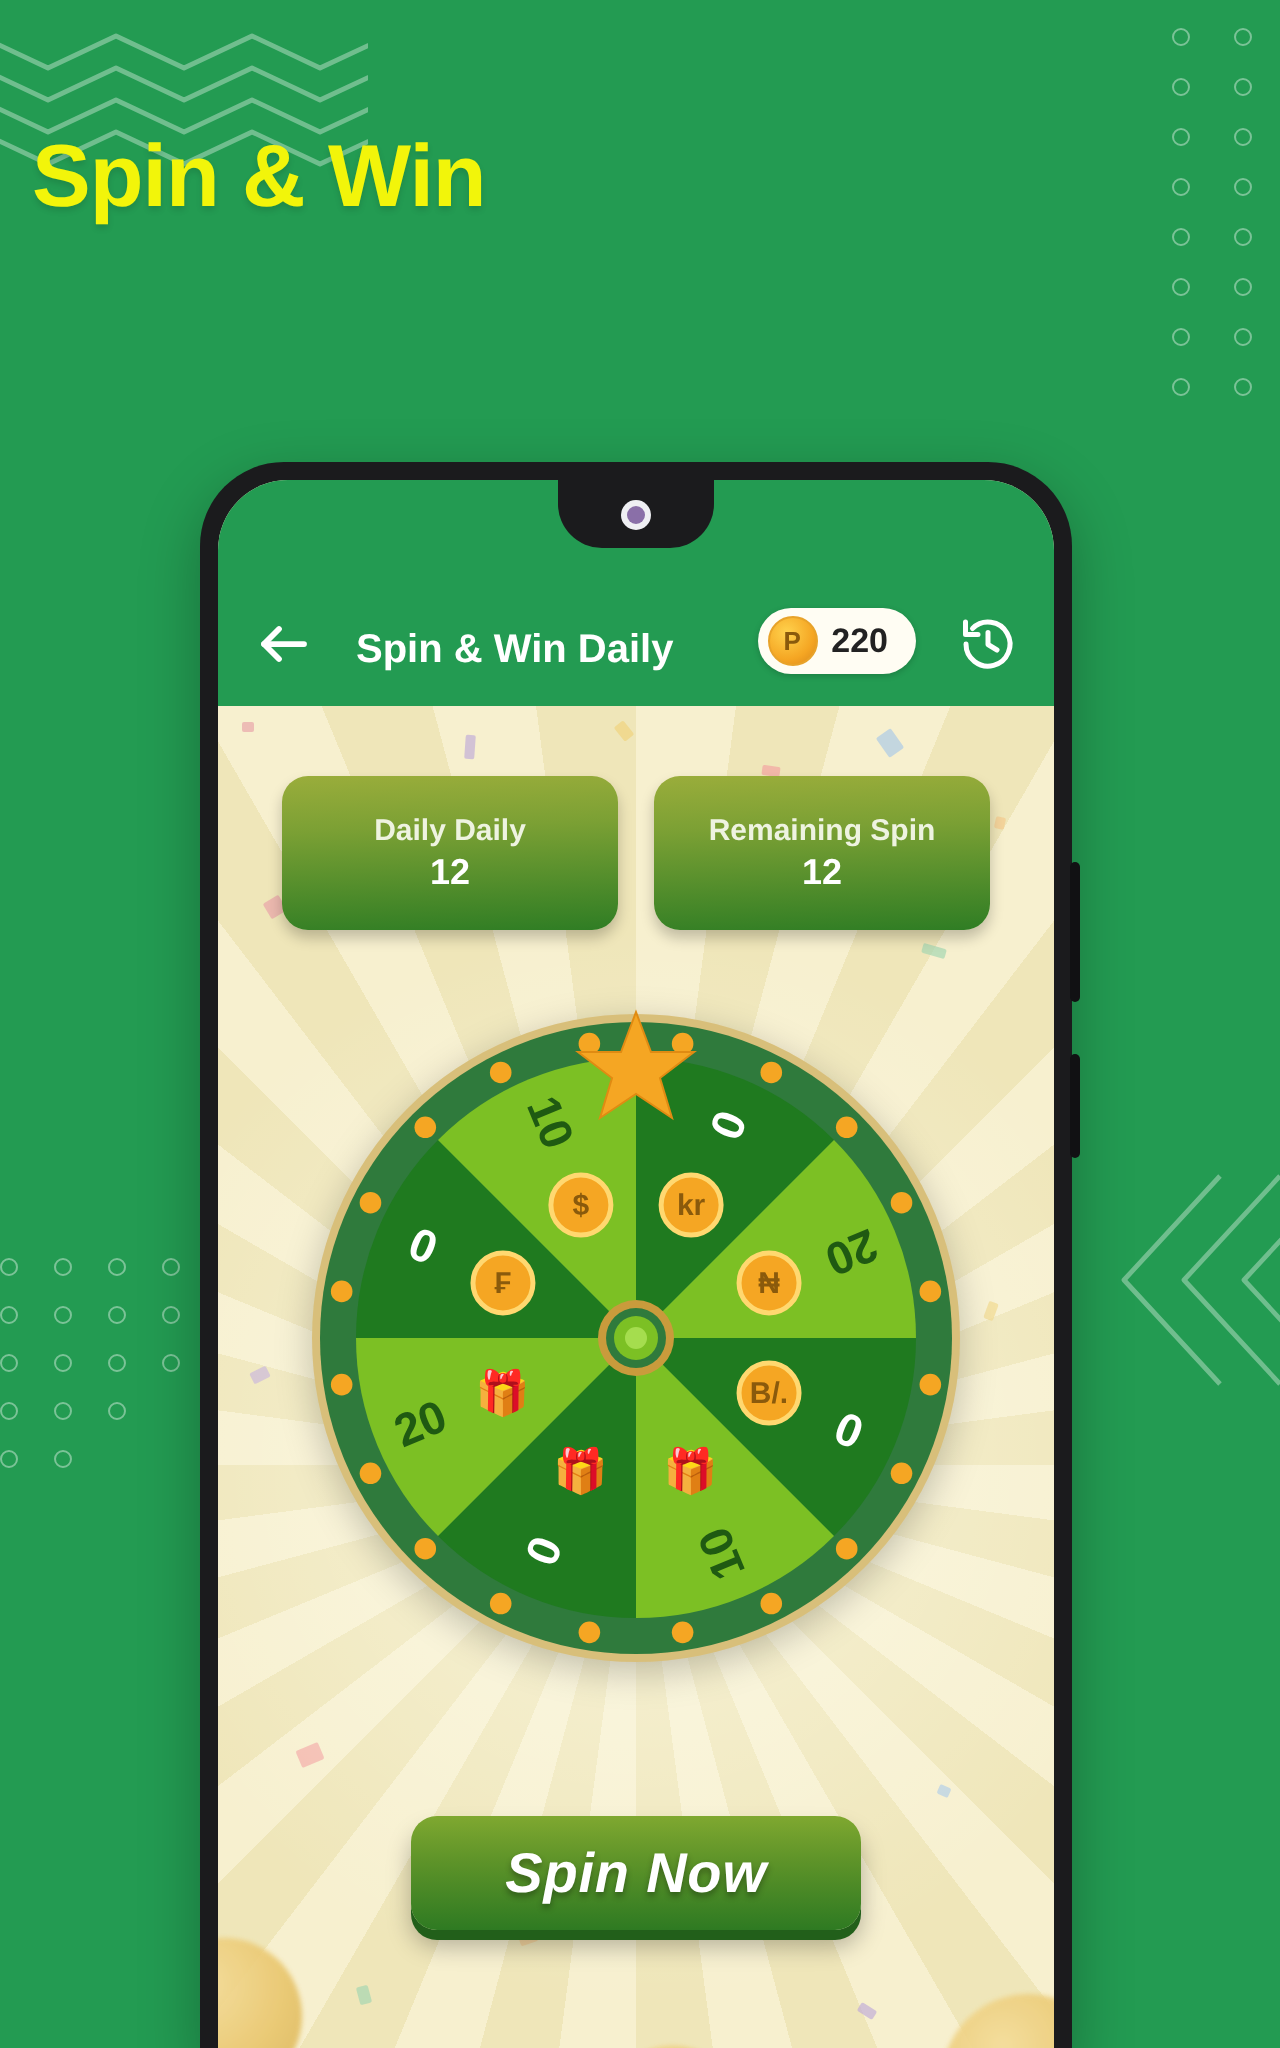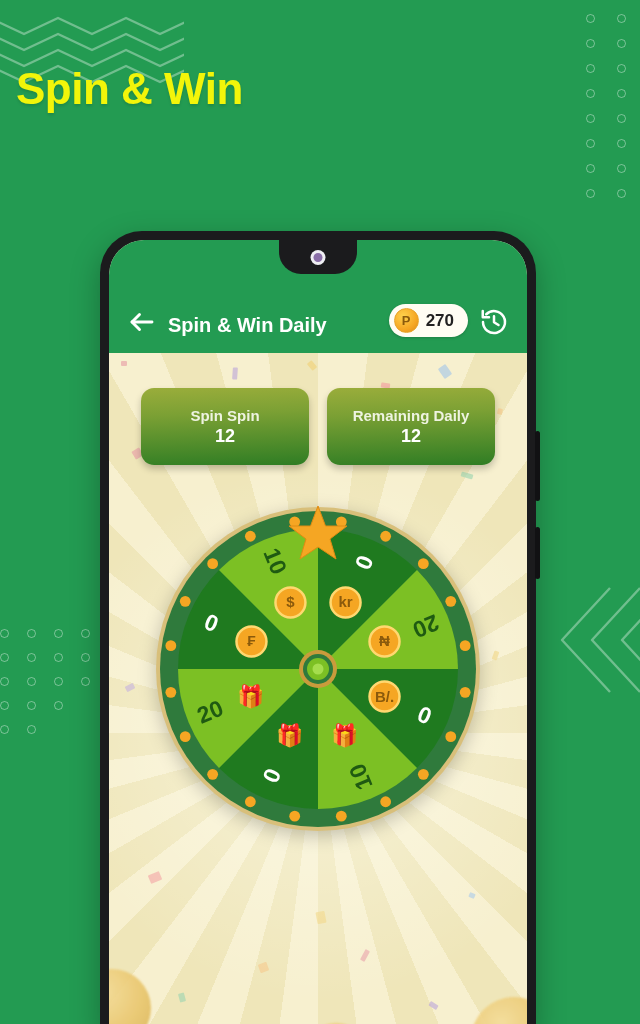--- a/index.html
+++ b/index.html
@@ -82,21 +82,21 @@
   
   #screen {
     position:absolute; left:0; top:0; right:0; bottom:0;
     border-radius:33px 33px 0 0; overflow:hidden;
     background:#f2ecc9;
   }
 
   
   #app-header {
     position:relative; height:113px; background:#239b52;
-    display:flex; align-items:flex-end; padding:0 18px 16px 18px; gap:11px;
+    display:flex; align-items:flex-end; padding:0 18px 16px 18px; gap:21px;
     z-index:4;
   }
   #back-arrow { width:30px; height:30px; flex:0 0 auto; cursor:pointer; }
   #app-title { color:#fff; font-size:20px; font-weight:bold; flex:1 1 auto; }
   #coin-badge {
     background:#fffdf3; border-radius:20px; height:33px;
     display:flex; align-items:center; gap:7px; padding:0 14px 0 5px;
     box-shadow:0 1px 3px rgba(0,0,0,.18); cursor:pointer;
   }
   #coin-circle {
@@ -267,39 +267,39 @@
       <div id="app-header">
         <svg id="back-arrow" viewBox="0 0 24 24" fill="none" stroke="#ffffff" stroke-width="2.3" stroke-linecap="round" stroke-linejoin="round">
           <line x1="20" y1="12" x2="4" y2="12"></line>
             <polyline points="10,6 4,12 10,18"></polyline>
         </svg>
 
         <div id="app-title">Spin &amp; Win Daily</div>
 
         <div id="coin-badge">
           <div id="coin-circle">P</div>
-          <span id="coin-value">270</span>
+          <span id="coin-value">220</span>
         </div>
 
         <svg id="history-icon" viewBox="0 0 24 24" fill="none" stroke="#ffffff" stroke-width="2" stroke-linecap="round" stroke-linejoin="round">
           <path d="M3.2 12a8.8 8.8 0 1 0 2.6-6.2"></path>
           <polyline points="3,3.2 3,8.2 8,8.2"></polyline>
           <polyline points="12,7.4 12,12.2 15.6,14.4"></polyline>
         </svg>
       </div>
 
       <div id="app-body">
 
         <div id="stat-row">
           <div class="stat-card">
-            <span class="stat-label">Spin Spin</span>
+            <span class="stat-label">Daily Daily</span>
             <span class="stat-value">12</span>
           </div>
           <div class="stat-card">
-            <span class="stat-label">Remaining Daily</span>
+            <span class="stat-label">Remaining Spin</span>
             <span class="stat-value">12</span>
           </div>
         </div>
 
         <div id="wheel-wrap">
           <svg id="wheel-svg" viewBox="0 0 330 330">
             <circle cx="165" cy="165" r="162" fill="#d8bf7a"></circle>
             <circle cx="165" cy="165" r="158" fill="#2f7a3c"></circle>
             <g id="rim-dots">
                 <circle cx="188.3087352909944" cy="17.83443725132446" r="5.4" fill="#f5a623"></circle>
@@ -361,20 +361,21 @@
             <circle cx="165" cy="165" r="5.5" fill="#a5dd4e"></circle>
             <polygon fill="#f5a623" stroke="#e08b12" stroke-width="1" points="165,2 172.5,22 194,22 177,35 183,55 165,43 147,55 153,35 136,22 157.5,22"></polygon>
           </svg>
           <div id="gift-layer">
               <div class="gift" style="left: 192.553px; top: 231.519px;">🎁</div>
               <div class="gift" style="left: 137.447px; top: 231.519px;">🎁</div>
               <div class="gift" style="left: 98.4807px; top: 192.553px;">🎁</div>
             </div>
         </div>
 
+        <button id="spin-btn">Spin Now</button>
 
         <div id="confetti-layer">
             <div class="confetti" style="left: 12px; top: 8px; width: 6px; height: 5px; background: rgb(232, 160, 168); transform: rotate(0deg);"></div>
             <div class="confetti" style="left: 60px; top: 48px; width: 9px; height: 9px; background: rgb(159, 214, 176); transform: rotate(47deg);"></div>
             <div class="confetti" style="left: 120px; top: 18px; width: 12px; height: 5px; background: rgb(191, 169, 216); transform: rotate(94deg);"></div>
             <div class="confetti" style="left: 200px; top: 8px; width: 6px; height: 9px; background: rgb(240, 210, 122); transform: rotate(141deg);"></div>
             <div class="confetti" style="left: 272px; top: 30px; width: 9px; height: 5px; background: rgb(243, 160, 160); transform: rotate(8deg);"></div>
             <div class="confetti" style="left: 330px; top: 14px; width: 12px; height: 9px; background: rgb(168, 200, 232); transform: rotate(55deg);"></div>
             <div class="confetti" style="left: 388px; top: 56px; width: 6px; height: 5px; background: rgb(245, 201, 138); transform: rotate(102deg);"></div>
             <div class="confetti" style="left: 24px; top: 96px; width: 9px; height: 9px; background: rgb(232, 160, 168); transform: rotate(149deg);"></div>

